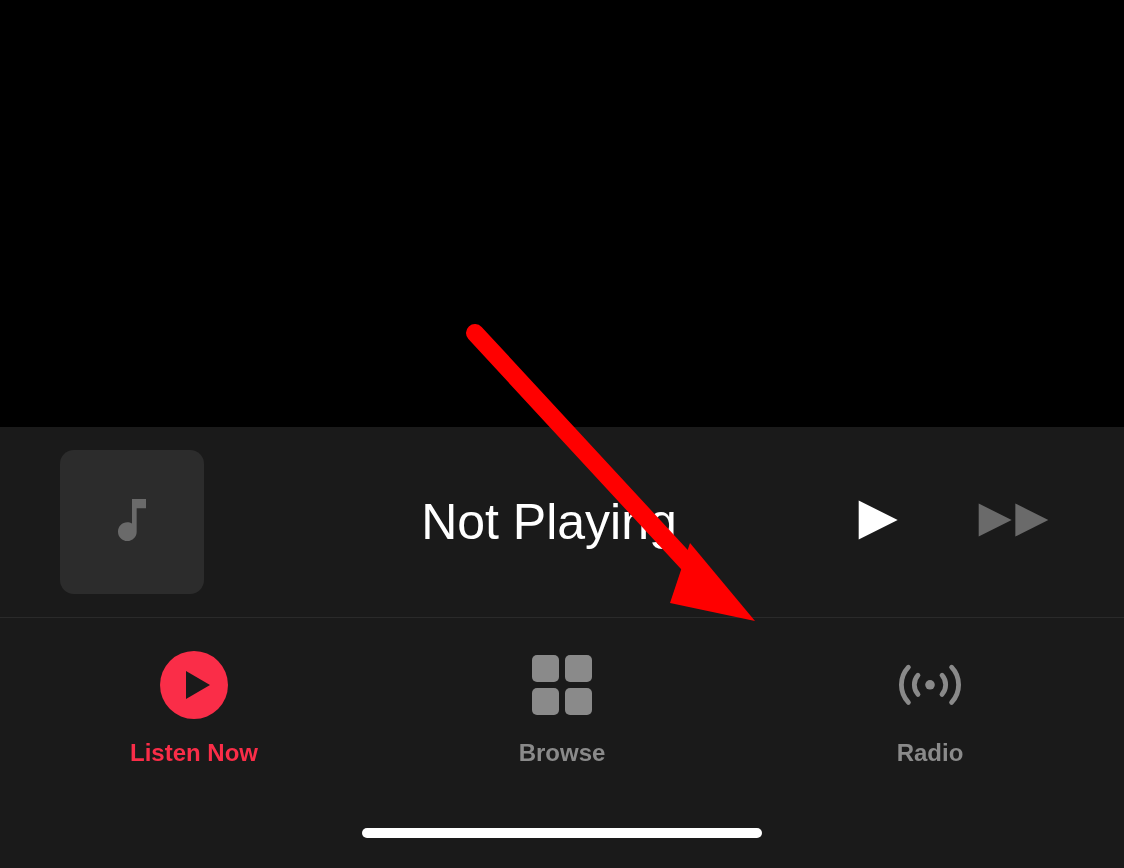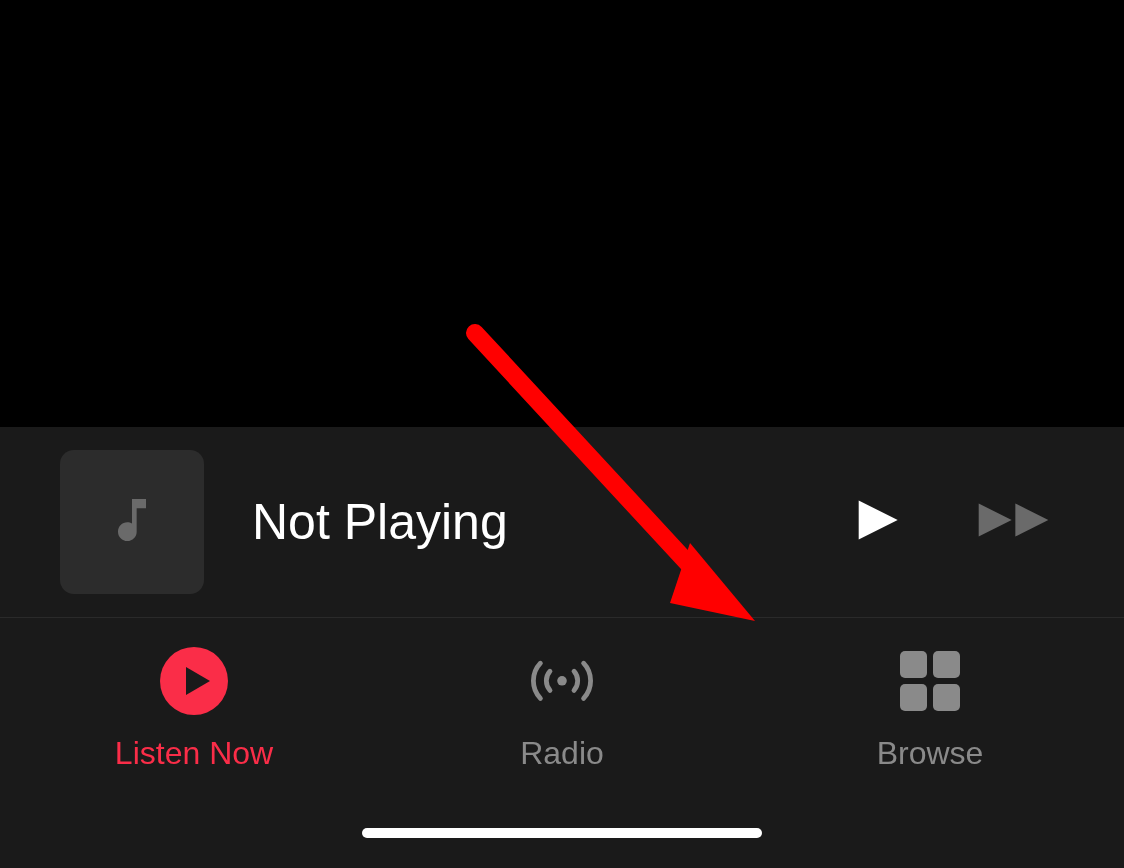--- a/index.html
+++ b/index.html
@@ -21,20 +21,21 @@
       background: #000;
     }
     .now-playing-bar {
       width: 100%;
       height: 191px;
       background: #1a1a1a;
       display: flex;
       align-items: center;
       padding: 0 60px;
       border-bottom: 1px solid #2a2a2a;
+      text-align: center;
     }
     .album-art {
       width: 144px;
       height: 144px;
       background: #2c2c2c;
       border-radius: 14px;
       display: flex;
       align-items: center;
       justify-content: center;
       flex-shrink: 0;
@@ -98,22 +99,22 @@
       flex: 1;
     }
     .tab-icon {
       width: 72px;
       height: 72px;
       display: flex;
       align-items: center;
       justify-content: center;
     }
     .tab-label {
-      font-size: 32px;
-      font-weight: 400;
+      font-size: 24px;
+      font-weight: 700;
       color: #8a8a8a;
     }
     .tab-item.active .tab-label {
       color: #fa2d48;
     }
     .home-indicator-area {
       width: 100%;
       height: 70px;
       background: #1a1a1a;
       display: flex;
@@ -173,41 +174,41 @@
       <svg viewBox="0 0 72 72">
         <circle cx="36" cy="36" r="34" fill="#fa2d48"></circle>
         <path d="M28 22l24 14L28 50V22z" fill="#1a1a1a"></path>
       </svg>
     </div>
     <div class="tab-label">Listen Now</div>
   </div>
 
   <div class="tab-item">
     <div class="tab-icon">
+      <svg viewBox="0 0 72 72" fill="#8a8a8a">
+        <rect x="6" y="6" width="27" height="27" rx="5"></rect>
+        <rect x="39" y="6" width="27" height="27" rx="5"></rect>
+        <rect x="6" y="39" width="27" height="27" rx="5"></rect>
+        <rect x="39" y="39" width="27" height="27" rx="5"></rect>
+      </svg>
+    </div>
+    <div class="tab-label">Browse</div>
+  </div>
+
+  <div class="tab-item">
+    <div class="tab-icon">
       <svg viewBox="0 0 90 72" fill="none" stroke="#8a8a8a" stroke-width="6" stroke-linecap="round">
         <circle cx="45" cy="36" r="6" fill="#8a8a8a" stroke="none"></circle>
         <path d="M30 24 A 18 18 0 0 0 30 48"></path>
         <path d="M60 24 A 18 18 0 0 1 60 48"></path>
         <path d="M18 14 A 32 32 0 0 0 18 58"></path>
         <path d="M72 14 A 32 32 0 0 1 72 58"></path>
       </svg>
     </div>
     <div class="tab-label">Radio</div>
-  </div>
-
-  <div class="tab-item">
-    <div class="tab-icon">
-      <svg viewBox="0 0 72 72" fill="#8a8a8a">
-        <rect x="6" y="6" width="27" height="27" rx="5"></rect>
-        <rect x="39" y="6" width="27" height="27" rx="5"></rect>
-        <rect x="6" y="39" width="27" height="27" rx="5"></rect>
-        <rect x="39" y="39" width="27" height="27" rx="5"></rect>
-      </svg>
-    </div>
-    <div class="tab-label">Browse</div>
   </div>
 
 
 </div>
 
 <div class="home-indicator-area">
   <div class="home-indicator"></div>
 </div>
 
 <div class="annotation-arrow">

